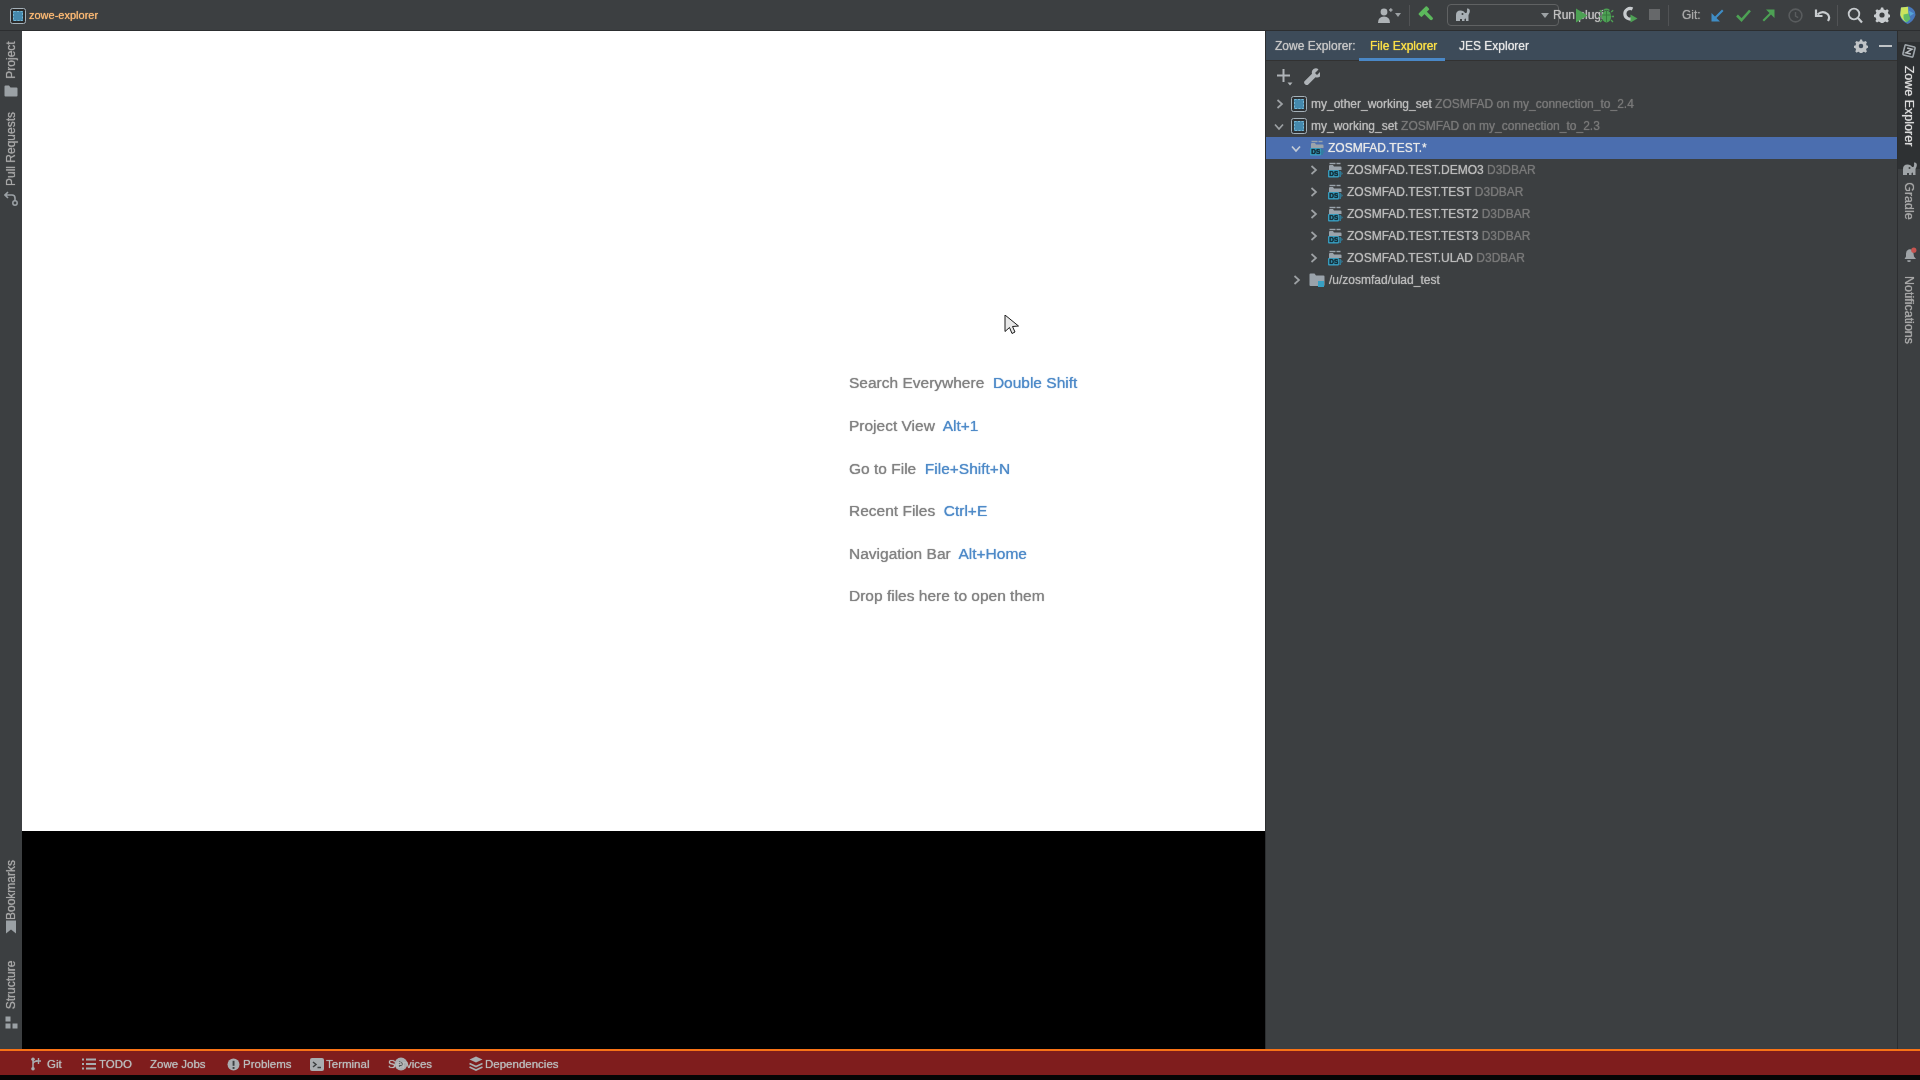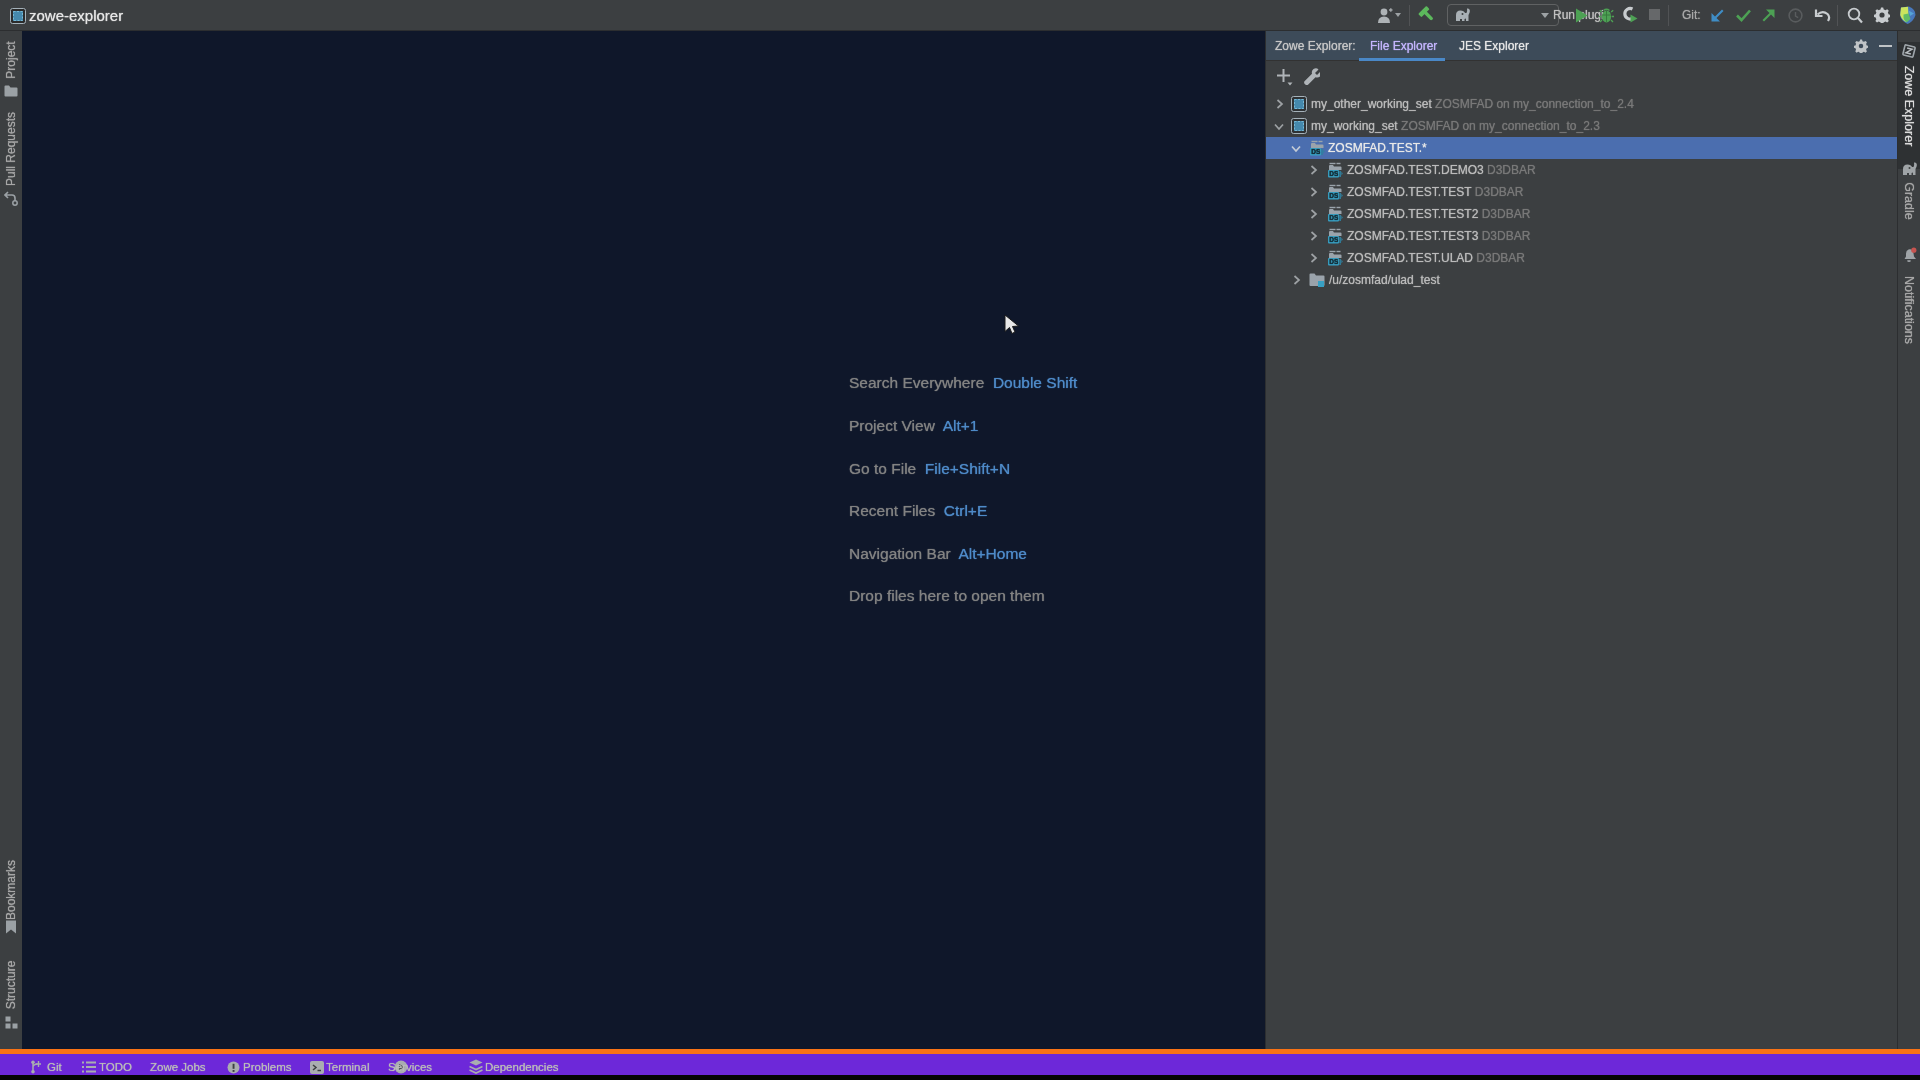--- a/index.html
+++ b/index.html
@@ -2,43 +2,43 @@
 <html><head>
 <meta charset="utf-8">
 <style>
   * { margin:0; padding:0; box-sizing:border-box; }
   html,body { width:1920px; height:1080px; overflow:hidden; background:#000; }
   body { font-family:"Liberation Sans", sans-serif; position:relative; filter:blur(0.35px); }
   body > * { text-shadow:0 0 1px; }
   .abs { position:absolute; }
   #titlebar { left:0; top:0; width:1920px; height:31px; background:#3c3f41; border-bottom:1px solid #2c2e30; }
   #lstripe { left:0; top:31px; width:22px; height:1018px; background:#3c3f41; }
-  #editor { left:22px; top:31px; width:1243px; height:1018px; background:#0f172a; }
+  #editor { left:22px; top:31px; width:1243px; height:800px; background:#ffffff; }
   #rpanel { left:1265px; top:31px; width:632px; height:1018px; background:#3c3f41; border-left:1px solid #2c2e30; }
   #rstripe { left:1897px; top:31px; width:23px; height:1018px; background:#3c3f41; border-left:1px solid #2c2e30; }
-  #statusbar { left:0; top:1049px; width:1920px; height:26px; background:#6d28d9; border-top:5px solid #f97316; font-size:11.5px; color:#bbbbbb; }
+  #statusbar { left:0; top:1049px; width:1920px; height:26px; background:#7f1d1d; border-top:2px solid #f97316; font-size:11.5px; color:#bbbbbb; }
   #blackstrip { left:0; top:1075px; width:1920px; height:5px; background:#050505; }
   .vlabL { transform:translate(-50%,-50%) rotate(-90deg); white-space:nowrap; font-size:12px; color:#a7a7a7; }
   .vlabR { transform:translate(-50%,-50%) rotate(90deg); white-space:nowrap; font-size:12px; color:#a7a7a7; }
   .hint { position:absolute; white-space:nowrap; font-size:15.5px; color:#828282; }
   .hint b { font-weight:normal; color:#4e8ac8; }
   .trow { position:absolute; height:22px; line-height:22px; font-size:12px; color:#bbbbbb; white-space:nowrap; }
   .dim { color:#787878;margin-top:39px; }
   svg { display:block; }
 </style>
 </head>
 <body>
   <div class="abs" id="titlebar">
 
     <svg class="abs" style="left:10px;top:8px" width="16" height="16" viewBox="0 0 16 16">
       <rect x="0.5" y="0.5" width="15" height="15" rx="2" fill="#2b2b2b" stroke="#a5b2ba"></rect>
       <rect x="3" y="3" width="10" height="10" fill="#4589ad"></rect>
       <rect x="3.5" y="3.5" width="9" height="9" fill="none" stroke="#79b8d4" stroke-dasharray="2 1.5"></rect>
     </svg>
-    <div class="abs" style="left:29px;top:0;height:31px;line-height:31px;font-size:15px;color:#e5e5e5">zowe-explorer</div>
+    <div class="abs" style="left:29px;top:0;height:31px;line-height:31px;font-size:11px;color:#fdba74">zowe-explorer</div>
 
     <svg class="abs" style="left:1376px;top:7px" width="26" height="17" viewBox="0 0 26 17">
       <circle cx="8" cy="5" r="3.4" fill="#aeb3b6"></circle>
       <path d="M2 16 Q2 9.5 8 9.5 Q14 9.5 14 16 Z" fill="#aeb3b6"></path>
       <path d="M13 3 l3.5 0 M14.8 1.2 l0 3.6" stroke="#aeb3b6" stroke-width="1.4" fill="none" opacity="0.9"></path>
       <path d="M19 6 l6 0 l-3 4 z" fill="#9da2a5"></path>
     </svg>
     <div class="abs" style="left:1409px;top:5px;width:1px;height:21px;background:#515355"></div>
 
     <svg class="abs" style="left:1418px;top:5px" width="19" height="19" viewBox="0 0 19 19">
@@ -149,21 +149,21 @@
     <div class="hint" style="left:827px;top:514px">Navigation Bar&nbsp; <b>Alt+Home</b></div>
     <div class="hint" style="left:827px;top:556px">Drop files here to open them</div>
     <svg class="abs" style="left:982px;top:284px" width="17" height="22" viewBox="0 0 17 22">
       <path d="M1 0 L1 16.5 L5.5 12.5 L8 18.5 L11 17 L8.5 11.5 L14.5 11 Z" fill="#e8e8e8" stroke="#1a1a1a" stroke-width="1"></path>
     </svg>
   </div>
   <div class="abs" id="rpanel">
 
     <div class="abs" style="left:0;top:0;width:631px;height:30px;background:#3d4b59;border-bottom:1px solid #323232">
       <div class="abs" style="left:9px;top:0;height:30px;line-height:30px;font-size:12px;color:#c6c6c6">Zowe Explorer:</div>
-      <div class="abs" style="left:104px;top:0;height:30px;line-height:30px;font-size:12px;color:#c4b5fd">File Explorer</div>
+      <div class="abs" style="left:104px;top:0;height:30px;line-height:30px;font-size:12px;color:#fde047">File Explorer</div>
       <div class="abs" style="left:93px;top:27px;width:86px;height:3px;background:#4a88c7"></div>
       <div class="abs" style="left:193px;top:0;height:30px;line-height:30px;font-size:12px;color:#e5e5e5">JES Explorer</div>
       <svg class="abs" style="left:588px;top:8px" width="14" height="14" viewBox="0 0 16 16">
         <path fill="#c0c4c7" d="M8 0.5 l1.2 0 l0.5 2 a5.6 5.6 0 0 1 1.7 0.7 l1.8-1 l1.6 1.6 l-1 1.8 a5.6 5.6 0 0 1 0.7 1.7 l2 0.5 l0 2.2 l-2 0.5 a5.6 5.6 0 0 1-0.7 1.7 l1 1.8 l-1.6 1.6 l-1.8-1 a5.6 5.6 0 0 1-1.7 0.7 l-0.5 2 l-2.2 0 l-0.5-2 a5.6 5.6 0 0 1-1.7-0.7 l-1.8 1 l-1.6-1.6 l1-1.8 a5.6 5.6 0 0 1-0.7-1.7 l-2-0.5 l0-2.2 l2-0.5 a5.6 5.6 0 0 1 0.7-1.7 l-1-1.8 l1.6-1.6 l1.8 1 a5.6 5.6 0 0 1 1.7-0.7 l0.5-2 z"></path>
         <circle cx="8" cy="8" r="2.6" fill="#3d4b59"></circle>
       </svg>
       <div class="abs" style="left:613px;top:14px;width:13px;height:2px;background:#c0c4c7"></div>
     </div>
 
     <svg class="abs" style="left:11px;top:38px" width="17" height="17" viewBox="0 0 17 17">

